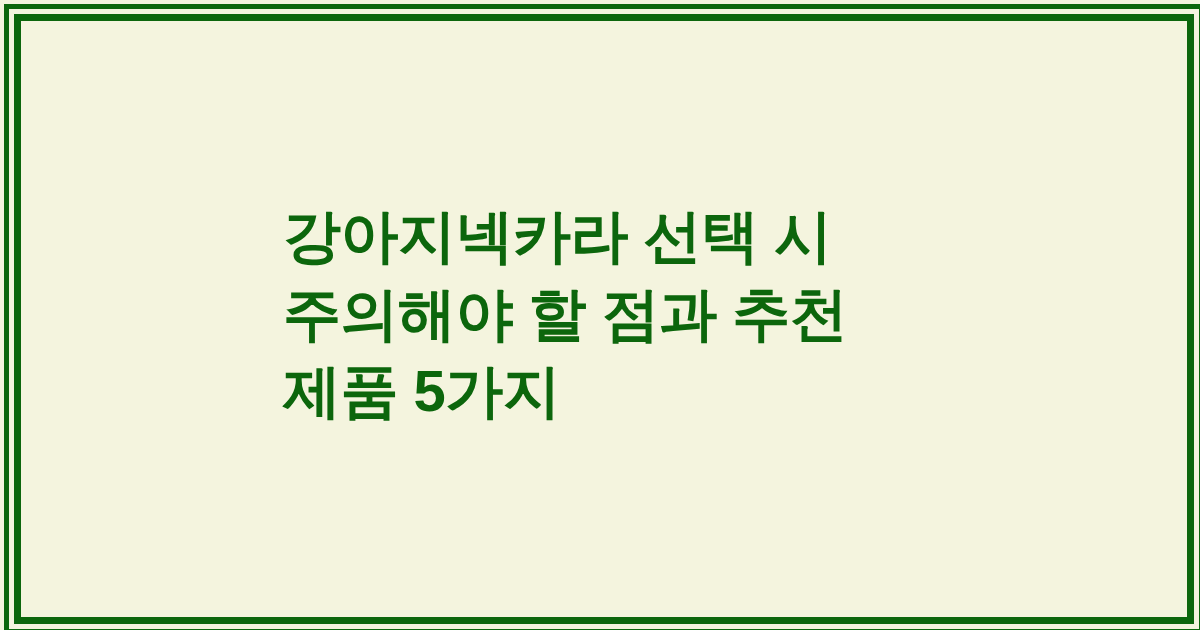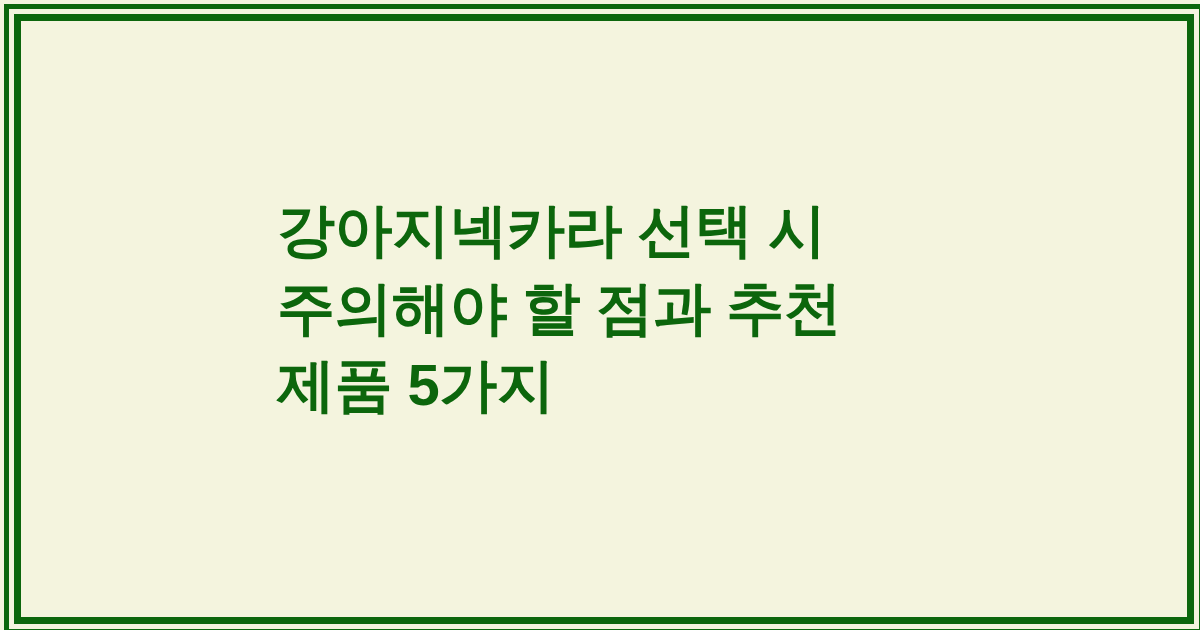--- a/index.html
+++ b/index.html
@@ -50,21 +50,21 @@
 
   
   .title-wrap {
     position: absolute;
     left: 248px;
     top: 162px;
     width: 672px;
   }
 
   .banner-title {
-    margin: 8px;
+    margin: 14px;
     font-family: "Liberation Sans", "DejaVu Sans", sans-serif;
     font-size: 58px;
     line-height: 1.34;
     font-weight: 700;
     letter-spacing: -0.5px;
     color: #0c660c;
     text-align: left;
     word-break: keep-all;
     white-space: normal;
   }

